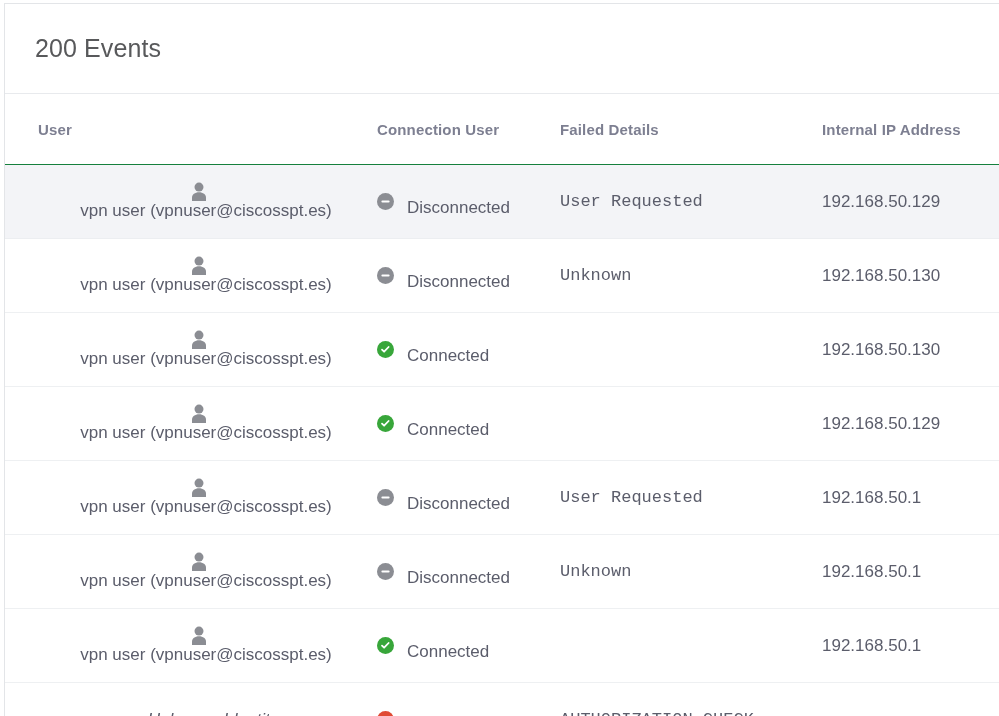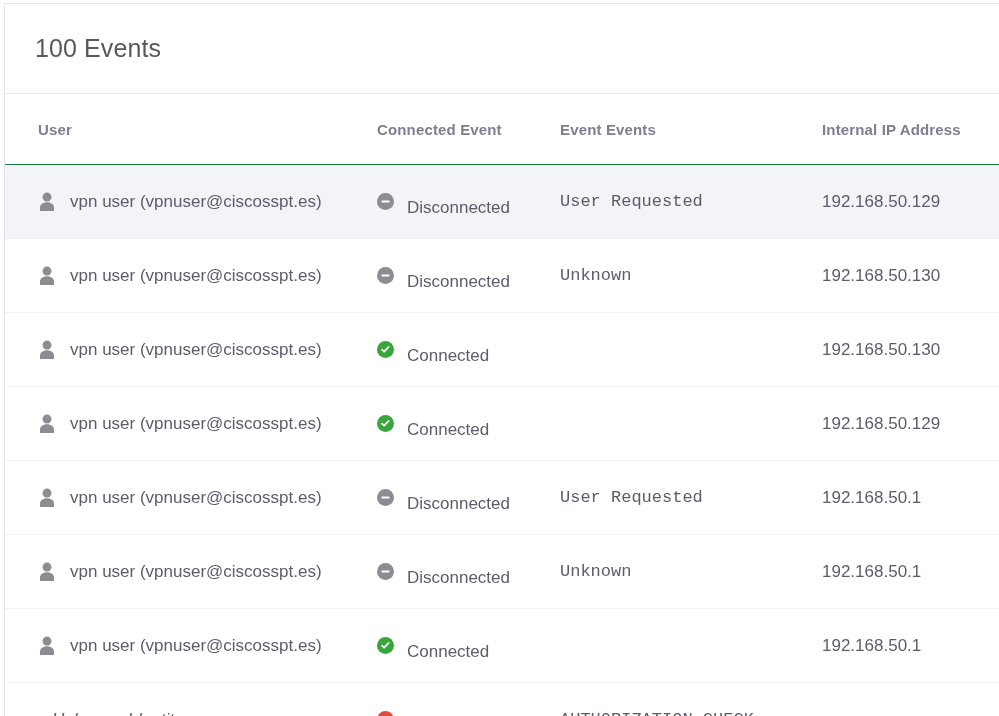--- a/index.html
+++ b/index.html
@@ -83,20 +83,21 @@
   .tbl tbody tr.selected td {
     background: #f3f4f7;
     border-bottom: 1px solid #eceef1;
   }
 
   
   .td-user { padding-left: 33px; }
   .user-wrap {
     display: flex;
     align-items: center;
+    flex-direction: column;
   }
   .person-icon {
     flex: 0 0 auto;
     width: 18px;
     height: 19px;
     margin-right: 14px;
     display: block;
   }
   .user-name { color: #5b5d6b; }
   .user-name.unknown {
@@ -119,35 +120,35 @@
 
   .td-det { padding-left: 2px; font-family: Liberation Mono, monospace; }
   .td-ip  { padding-left: 2px; }
 </style>
 </head>
 <body>
 
 <div class="card">
 
   <div class="card-title-bar">
-    <div class="card-title">100 Events</div>
+    <div class="card-title">200 Events</div>
   </div>
 
   <table class="tbl">
     <colgroup>
       <col class="c-user">
         <col class="c-conn">
         <col class="c-det">
         <col class="c-ip">
     </colgroup>
     <thead>
       <tr>
         <th class="h-user">User</th>
-        <th class="h-conn">Connected Event</th>
-        <th class="h-det">Event Events</th>
+        <th class="h-conn">Connection User</th>
+        <th class="h-det">Failed Details</th>
         <th class="h-ip">Internal IP Address</th>
       </tr>
     </thead>
     <tbody id="tbody">
         <tr class="selected">
           <td class="td-user">
             <span class="user-wrap">
               <svg class="person-icon" viewBox="0 0 18 19">
                 <circle cx="9" cy="5.1" r="4.5" fill="#8b8d93"></circle>
                 <path d="M9 10.2c-4.1 0-7 2.3-7 5.2V19h14v-3.6c0-2.9-2.9-5.2-7-5.2z" fill="#8b8d93"></path>

